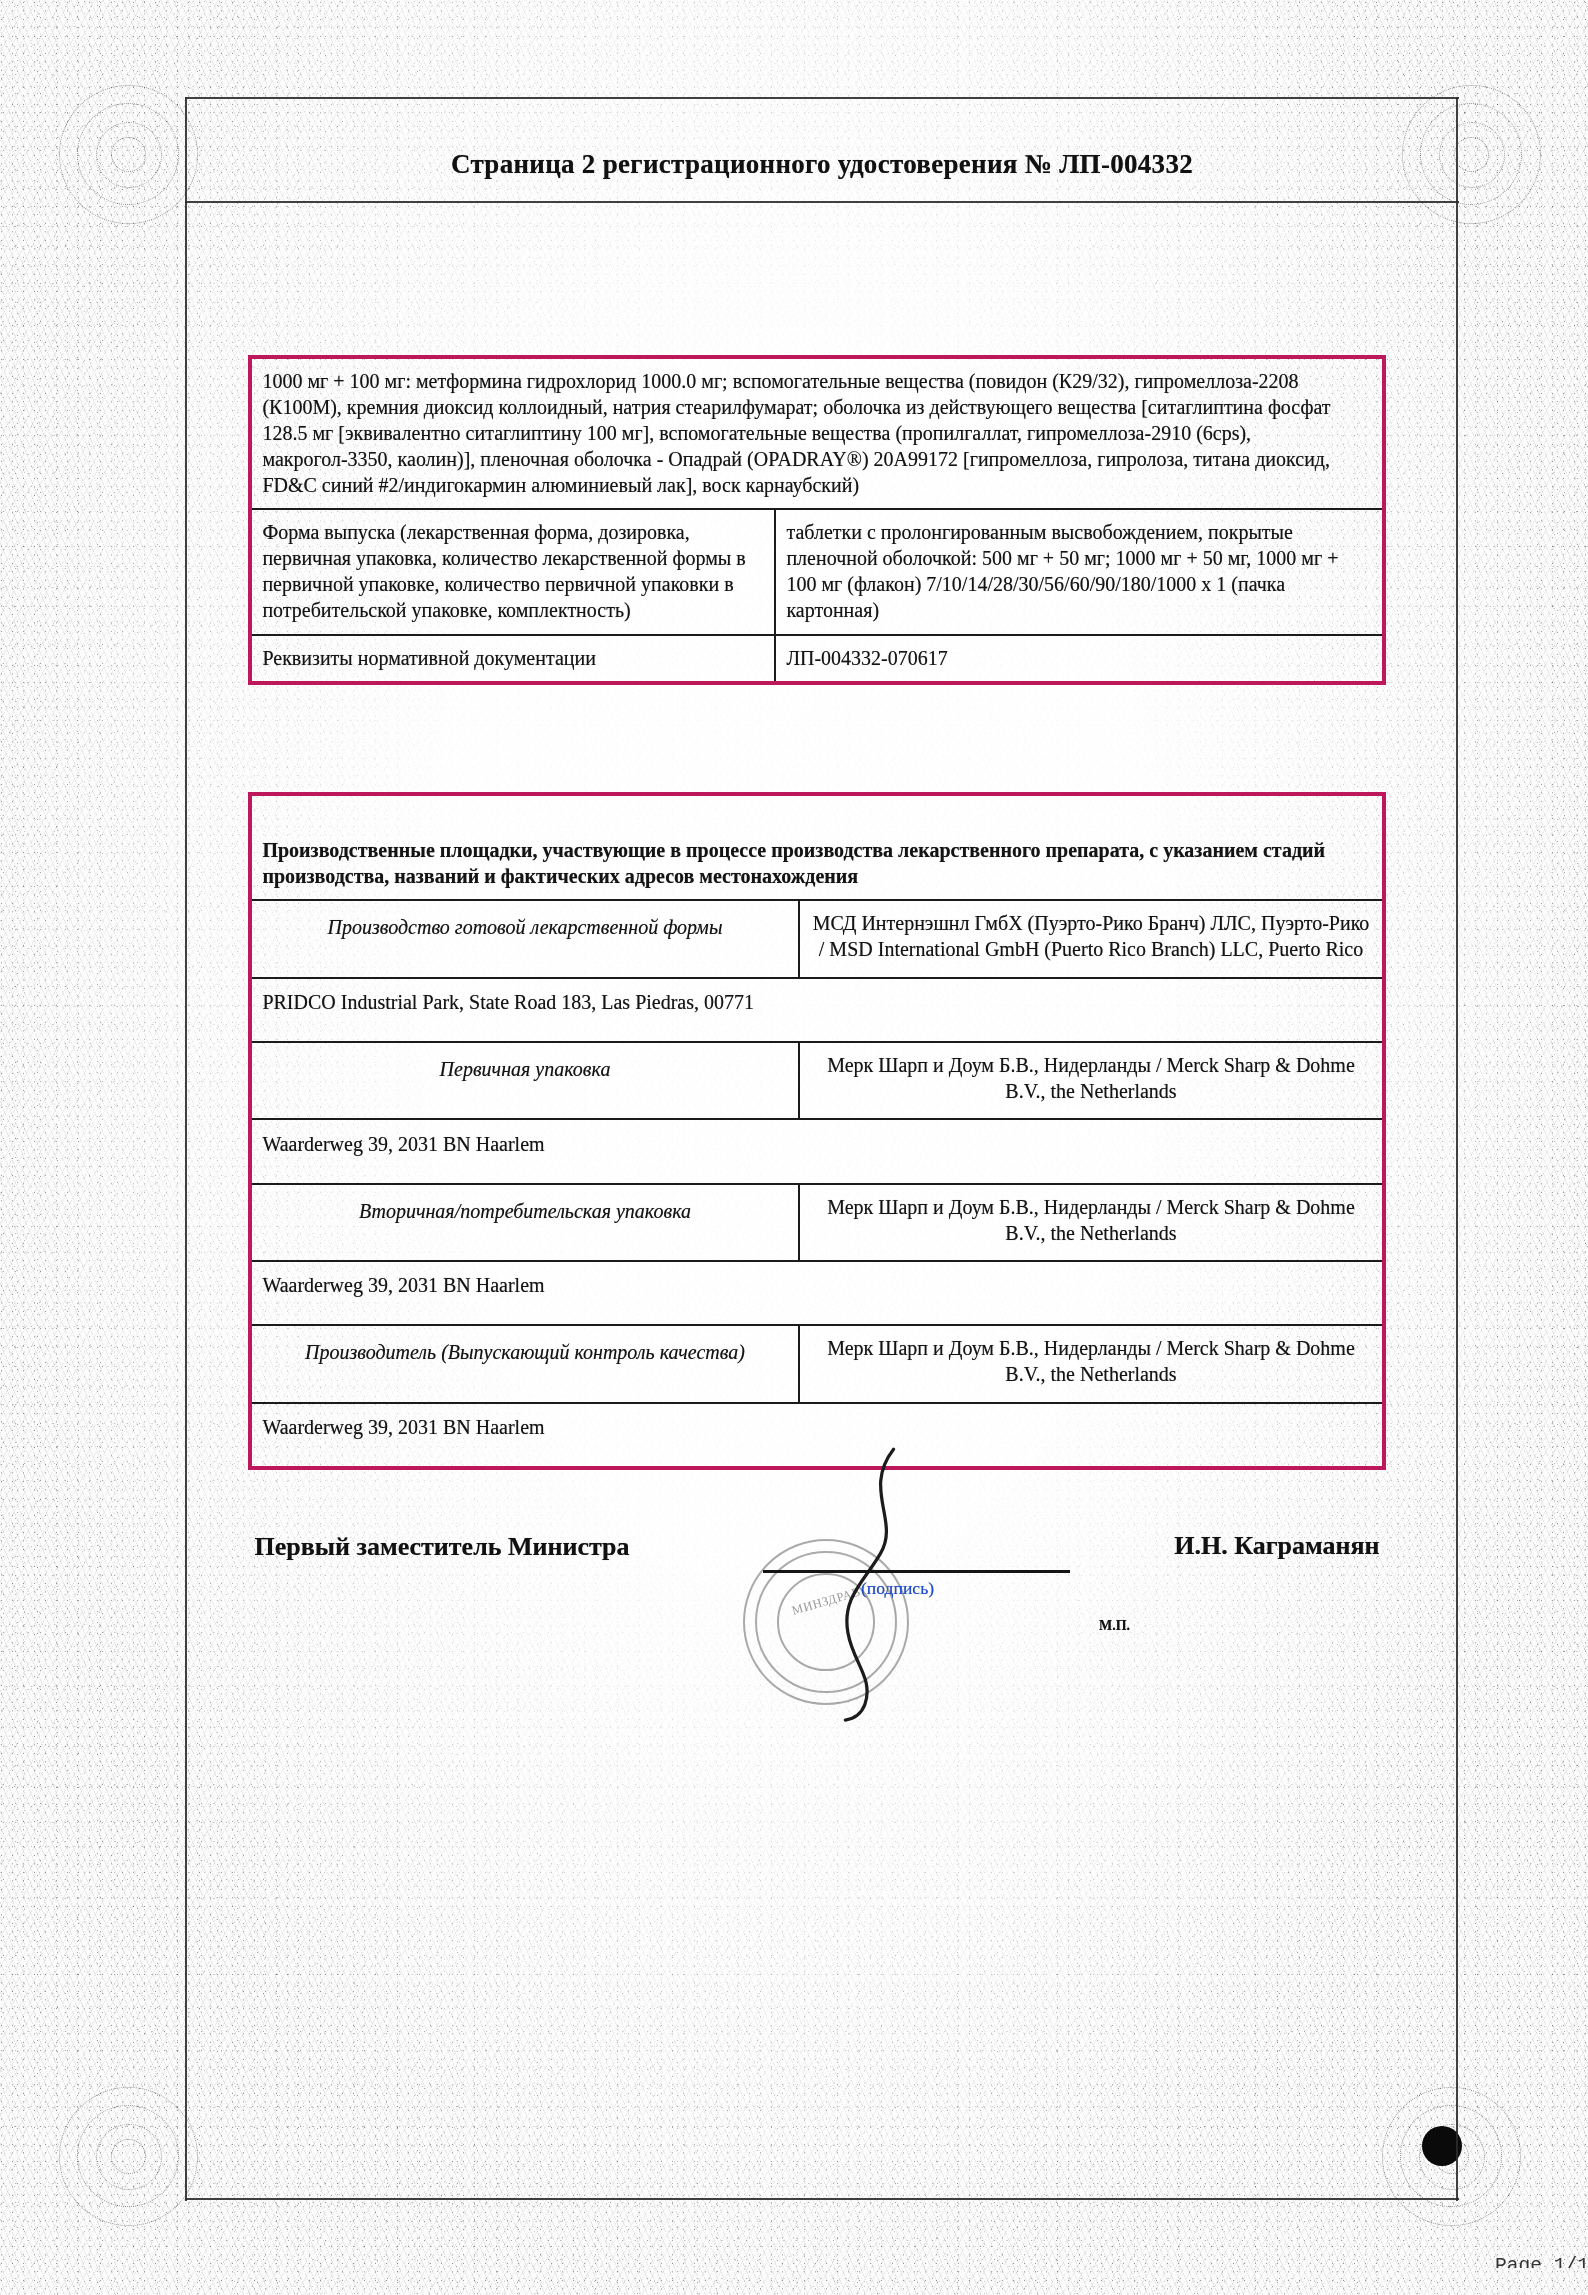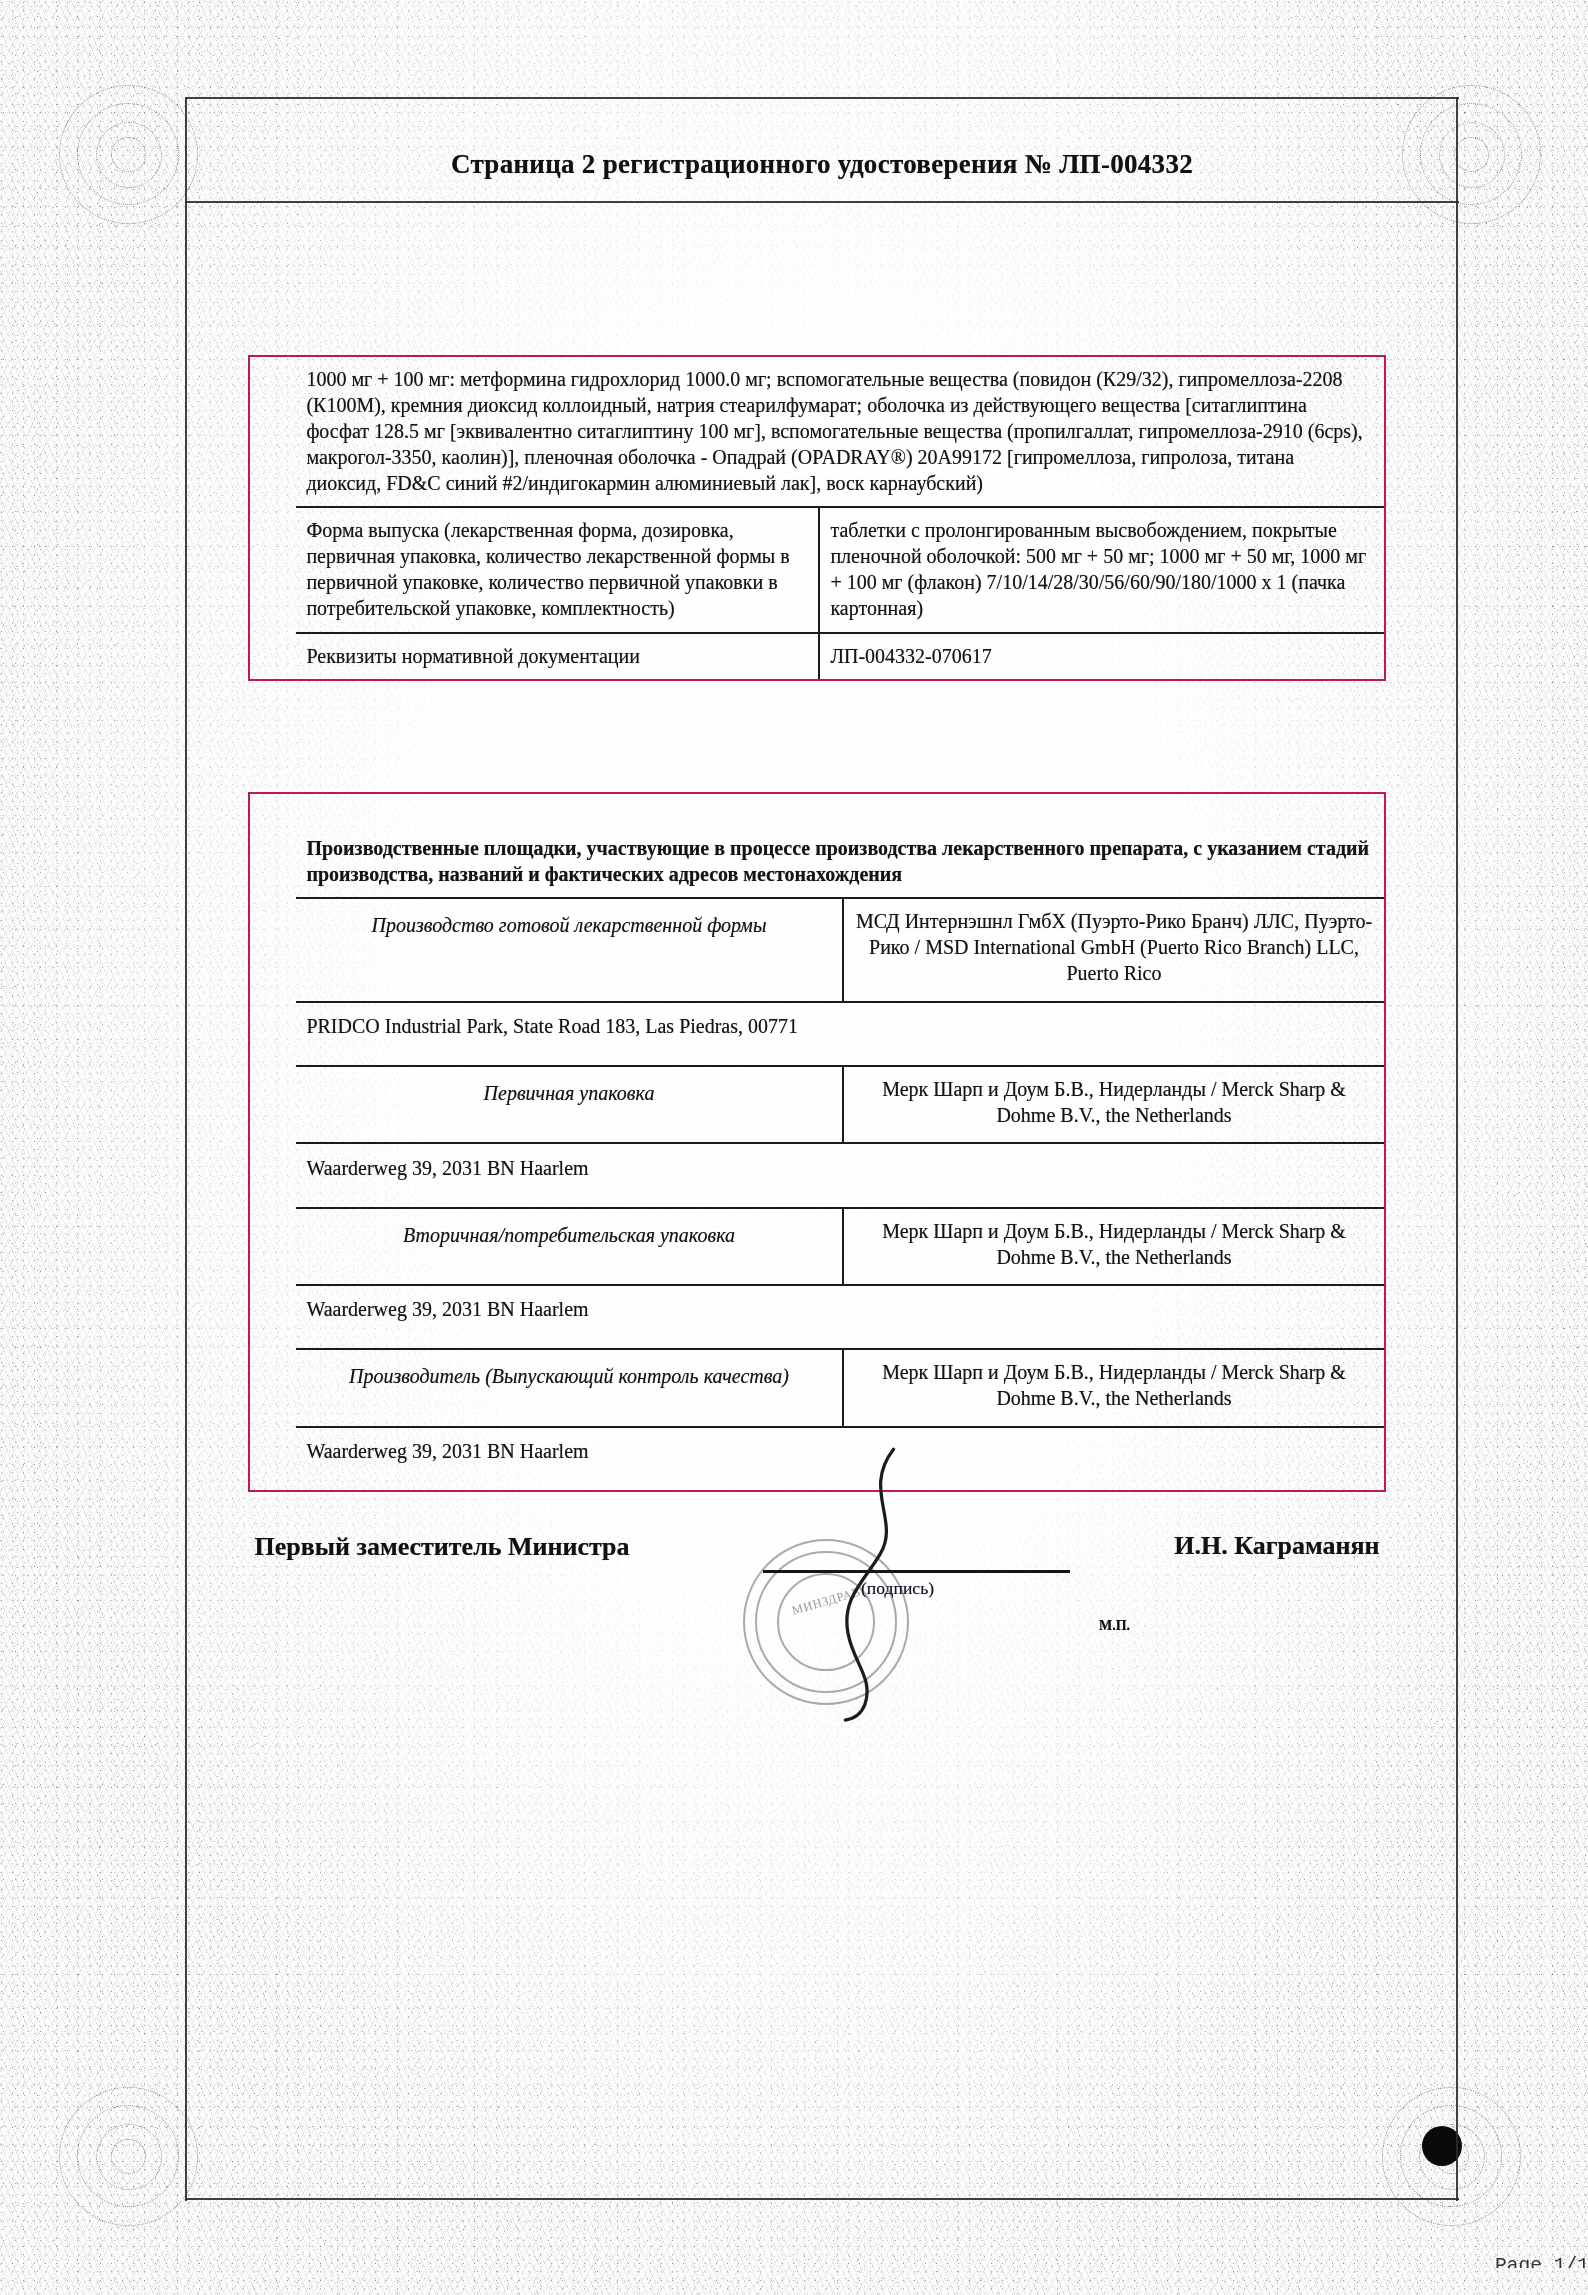--- a/index.html
+++ b/index.html
@@ -70,24 +70,23 @@
     position:absolute;left:185px;top:149px;width:1274px;
     text-align:center;
     font-size:27px;font-weight:bold;color:#111;
     letter-spacing:0.3px;
     text-shadow:0 0 0.7px rgba(0,0,0,.55);
   }
 
   
   .tbl{
     position:absolute;
-    border:2px solid #be185d;
+    border:4px solid #be185d;
     box-sizing:border-box;
     background:transparent;
-    padding-left:46px;
   }
   .tbl .row{display:flex;border-bottom:2px solid #1b1b1b;}
   .tbl .row:last-child{border-bottom:none;}
   .tbl .cell{
     box-sizing:border-box;
     padding:9px 10.4px 10.4px 10.4px;
     font-size:20px;line-height:1.30;color:#141414;
     text-shadow:0 0 0.7px rgba(0,0,0,.5);
   }
   .cell.left{width:524px;border-right:2px solid #1b1b1b;}
@@ -131,21 +130,21 @@
   .sig-title{
     position:absolute;left:6.5px;top:13px;
     font-size:26px;font-weight:bold;color:#111;
     text-shadow:0 0 0.7px rgba(0,0,0,.55);
   }
   .sig-line{
     position:absolute;left:515px;top:51px;width:307px;height:2.6px;background:#151515;
   }
   .sig-caption{
     position:absolute;left:613px;top:59px;
-    font-size:17.6px;color:#0f172a;
+    font-size:17.6px;color:#1d4ed8;
     text-shadow:0 0 0.7px rgba(0,0,0,.5);
   }
   .sig-mp{
     position:absolute;left:851px;top:99px;
     font-size:14px;color:#111;font-weight:bold;
     text-shadow:0 0 0.7px rgba(0,0,0,.55);
   }
   .sig-name{
     position:absolute;right:6.5px;top:11.7px;
     font-size:26px;font-weight:bold;color:#111;

